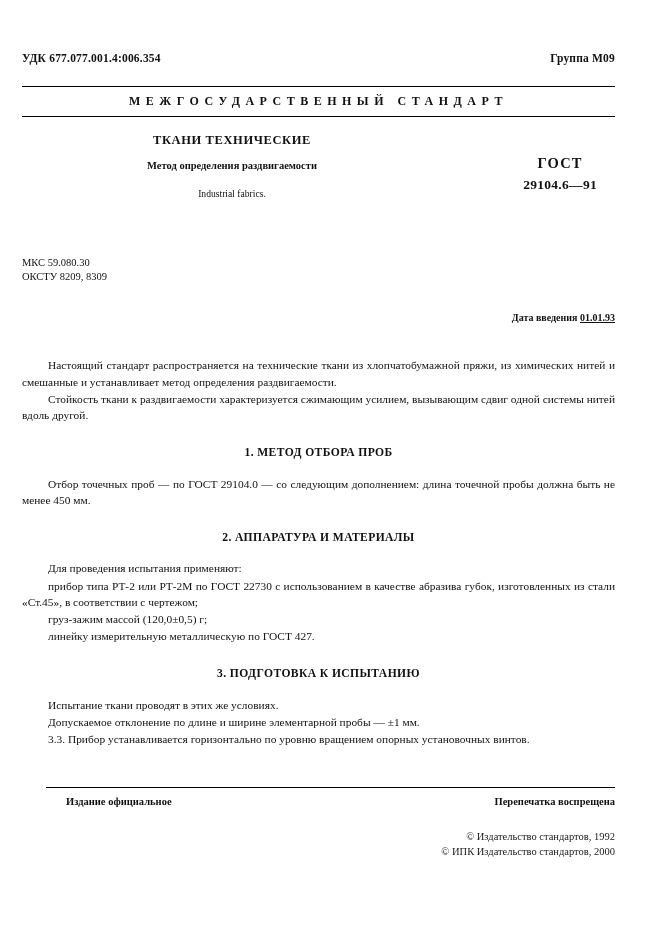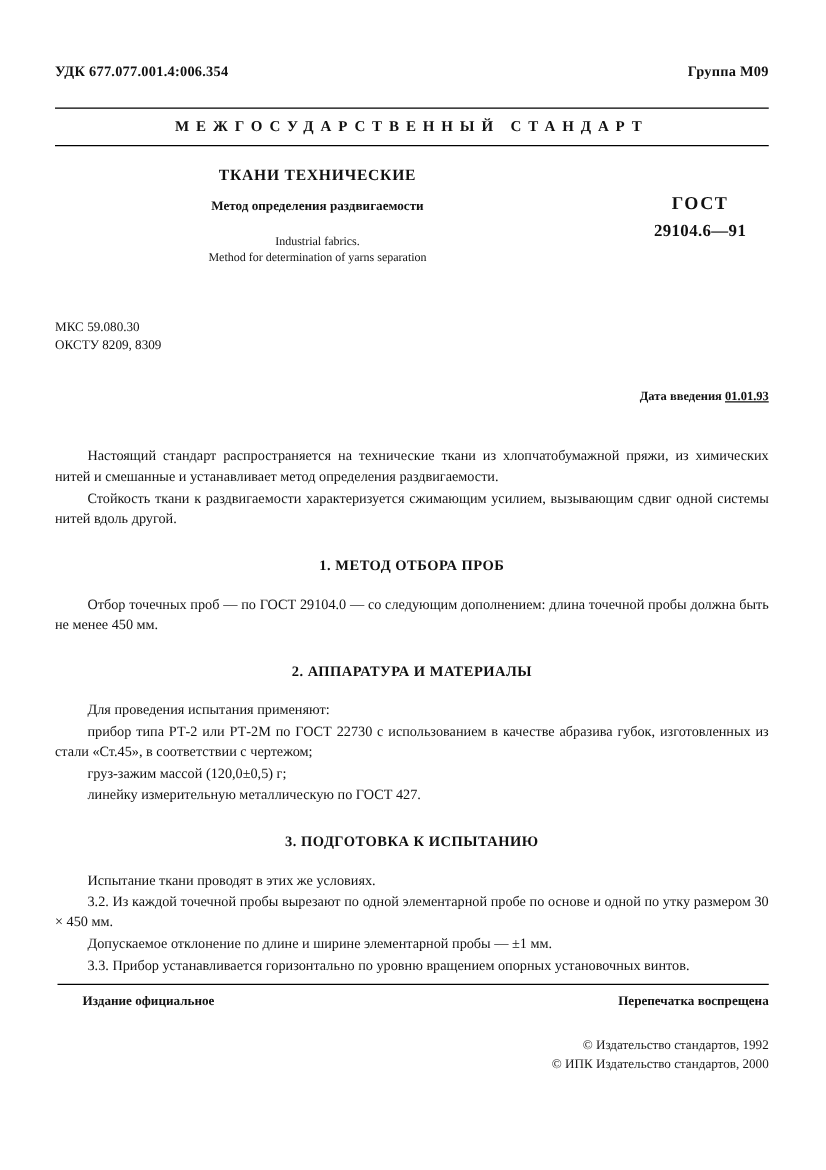--- a/index.html
+++ b/index.html
@@ -11,21 +11,21 @@
     height: 936px;
     background: #ffffff;
     font-family: "Liberation Serif", serif;
     color: #111111;
   }
   .page {
     position: relative;
     width: 661px;
     height: 936px;
     box-sizing: border-box;
-    padding: 52px 46px 0 44px;
+    padding: 52px 46px 0 22px;
     overflow: hidden;
   }
   .hdr-row {
     display: flex;
     justify-content: space-between;
     align-items: baseline;
     font-size: 11.5px;
     font-weight: bold;
     letter-spacing: 0.2px;
   }
@@ -164,21 +164,20 @@
     <span class="hdr-left">УДК 677.077.001.4:006.354</span>
     <span class="hdr-right">Группа М09</span>
   </div>
 
   <div class="std-band">МЕЖГОСУДАРСТВЕННЫЙ СТАНДАРТ</div>
 
   <div class="title-block">
     <div class="title-main">ТКАНИ ТЕХНИЧЕСКИЕ</div>
     <div class="title-sub">Метод определения раздвигаемости</div>
     <div class="title-en1">Industrial fabrics.</div>
-    <div class="title-en2">Method for determination of yarns separation</div>
 
     <div class="gost-box">
       <div class="gost-word">ГОСТ</div>
       <div class="gost-num">29104.6—91</div>
     </div>
   </div>
 
   <div class="codes">
     <div>МКС 59.080.30</div>
     <div>ОКСТУ 8209, 8309</div>
@@ -197,21 +196,20 @@
     <p class="para">Отбор точечных проб — по ГОСТ 29104.0 — со следующим дополнением: длина точечной пробы должна быть не менее 450 мм.</p>
 
     <div class="section-head">2.  АППАРАТУРА И МАТЕРИАЛЫ</div>
     <p class="para">Для проведения испытания применяют:</p>
     <p class="para">прибор типа РТ-2 или РТ-2М по ГОСТ 22730 с использованием в качестве абразива губок, изготовленных из стали «Ст.45», в соответствии с чертежом;</p>
     <p class="para">груз-зажим массой (120,0±0,5) г;</p>
     <p class="para">линейку измерительную металлическую по ГОСТ 427.</p>
 
     <div class="section-head">3.  ПОДГОТОВКА К ИСПЫТАНИЮ</div>
     <p class="para">Испытание ткани проводят в этих же условиях.</p>
-    <p class="para">3.2.  Из каждой точечной пробы вырезают по одной элементарной пробе по основе и одной по утку размером 30 × 450 мм.</p>
     <p class="para">Допускаемое отклонение по длине и ширине элементарной пробы — ±1 мм.</p>
     <p class="para">3.3.  Прибор устанавливается горизонтально по уровню вращением опорных установочных винтов.</p>
 
   </div>
 
   <div class="footer">
     <div class="footer-rule"></div>
     <div class="footer-row">
       <span>Издание официальное</span>
       <span>Перепечатка воспрещена</span>

